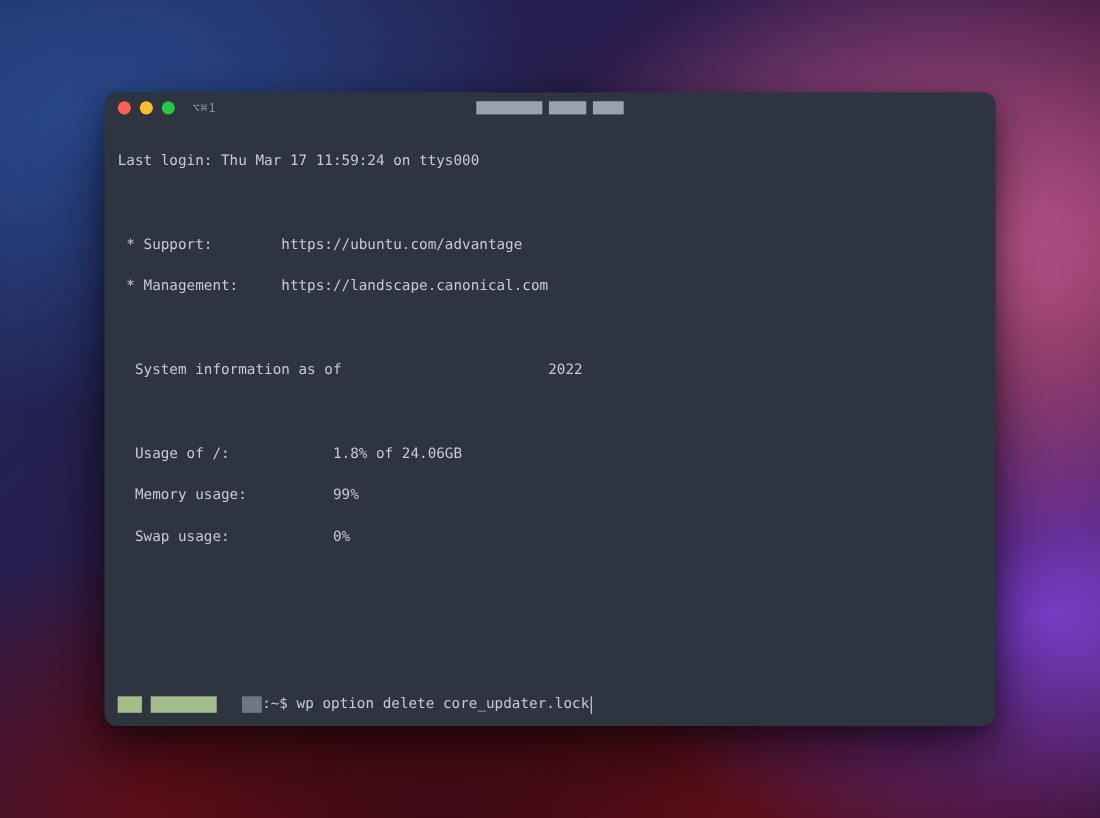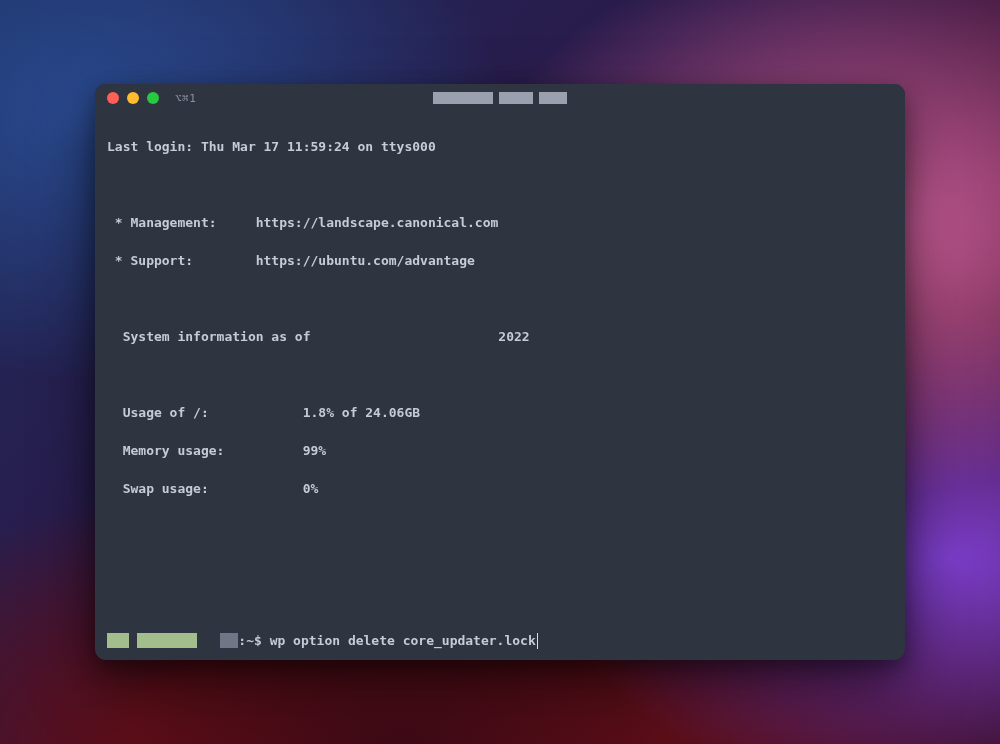--- a/index.html
+++ b/index.html
@@ -79,21 +79,20 @@
     }
     .terminal-body {
       flex: 1;
       padding: 6px 24px 10px 12px;
       color: #c6cbd6;
       font-size: 13px;
       line-height: 19px;
       white-space: pre;
       overflow: hidden;
       position: relative;
-      font-weight: bold;
     }
     .line { white-space: pre; }
     .redact {
       display: inline-block;
       background: #6f7687;
       height: 11px;
       vertical-align: middle;
       margin-top: -2px;
     }
     .prompt-line {
@@ -143,22 +142,22 @@
     <div class="title-redact">
       <span style="width:60px"></span>
       <span style="width:34px"></span>
       <span style="width:28px"></span>
     </div>
   </div>
 
   <div class="terminal-body">
 <div class="line">Last login: Thu Mar 17 11:59:24 on ttys000</div>
 <div class="line"> </div>
+<div class="line"> * Support:        https://ubuntu.com/advantage</div>
 <div class="line"> * Management:     https://landscape.canonical.com</div>
-<div class="line"> * Support:        https://ubuntu.com/advantage</div>
 <div class="line"> </div>
 <div class="line"><span>  System information as of </span>                       <span>2022</span></div>
 <div class="line"> </div>
 <div class="line">  Usage of /:            1.8% of 24.06GB</div>
 <div class="line">  Memory usage:          99%</div>
 <div class="line">  Swap usage:            0%</div>
 
 
 
 

